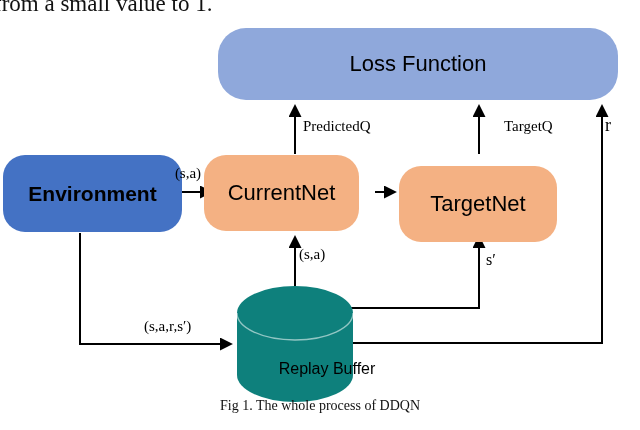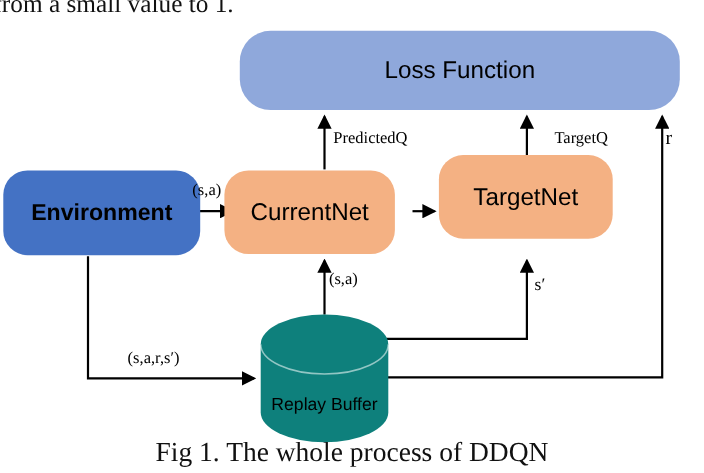--- a/index.html
+++ b/index.html
@@ -22,39 +22,39 @@
   }
   .svg-layer{position:absolute;left:0;top:0;z-index:1;}
   .edge{stroke:var(--edge);stroke-width:2;fill:none;}
   .node{
     position:absolute;z-index:2;display:flex;align-items:center;justify-content:center;
     font-size:22px;color:var(--text);
   }
   .node-loss{left:218px;top:28px;width:400px;height:72px;border-radius:28px;background:var(--loss-box);}
   .node-env{left:3px;top:155px;width:179px;height:77px;border-radius:22px;background:var(--environment-box);font-size:21px;font-weight:bold;}
   .node-current{left:204px;top:155px;width:155px;height:76px;border-radius:22px;background:var(--net-box);}
-  .node-target{left:399px;top:141px;width:158px;height:76px;border-radius:22px;background:var(--net-box);justify-content:center;}
+  .node-target{left:399px;top:166px;width:158px;height:76px;border-radius:22px;background:var(--net-box);justify-content:center;}
   .buffer-label{
     position:absolute;z-index:2;left:237px;top:360px;width:116px;text-align:center;
-    font-size:16px;color:var(--text);
+    font-size:16px;color:var(--text);padding-left:32px;
   }
   .edge-label{
     position:absolute;z-index:2;font-family:"Liberation Serif",serif;
     font-size:15px;color:var(--text);white-space:nowrap;
   }
   .lbl-sa-top{left:156px;top:165px;width:64px;text-align:center;}
   .lbl-predictedq{left:303px;top:118px;}
   .lbl-targetq{left:504px;top:118px;}
   .lbl-r{left:605px;top:115px;font-size:18px;}
   .lbl-sa-bottom{left:299px;top:246px;}
   .lbl-sprime{left:486px;top:251px;font-size:16px;}
-  .lbl-sars{left:116px;top:318px;}
+  .lbl-sars{left:144px;top:318px;}
   .caption{
     position:absolute;z-index:2;left:0;top:398px;width:640px;text-align:center;
-    font-family:"Liberation Serif",serif;font-size:25px;color:#111;
+    font-family:"Liberation Serif",serif;font-size:14px;color:#111;
   }
 </style>
 </head>
 <body>
 
 <div class="canvas">
 
   <span class="top-text">from a small value to 1.</span>
 
   <svg class="svg-layer" width="640" height="430" viewBox="0 0 640 430">

